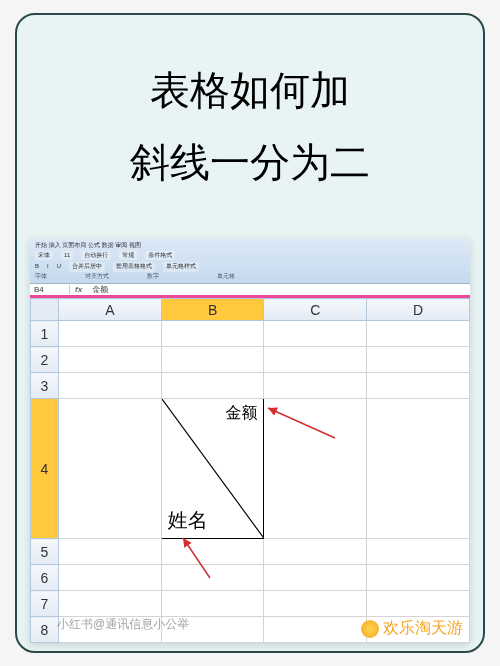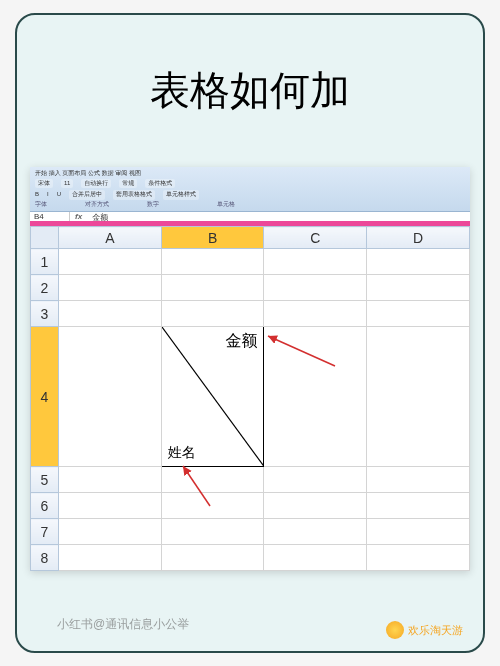--- a/index.html
+++ b/index.html
@@ -45,23 +45,23 @@
       color: #333;
       padding: 3px 5px;
       overflow: hidden;
       line-height: 1.2;
     }
     .ribbon-row { display: flex; gap: 8px; align-items: center; }
     .ribbon-item { background: rgba(255,255,255,0.3); padding: 1px 3px; border-radius: 2px; }
     .formula-bar {
       display: flex;
       height: 14px;
-      border-bottom: 5px solid #ec4899;
+      border-bottom: 3px solid #ec4899;
       font-size: 8px;
-      align-items: flex-start;
+      align-items: center;
     }
     .name-box {
       width: 40px;
       border-right: 1px solid #ccc;
       padding: 0 4px;
       color: #333;
     }
     .fx { padding: 0 5px; color: #666; font-style: italic; font-weight: bold; }
     .formula-val { padding: 0 5px; color: #333; }
     .grid {
@@ -109,56 +109,57 @@
     }
     .diag-top {
       position: absolute;
       top: 4px; right: 6px;
       font-size: 16px;
       color: #000;
     }
     .diag-bot {
       position: absolute;
       bottom: 4px; left: 6px;
-      font-size: 14px;
+      font-size: 20px;
       color: #000;
     }
     .arrow {
       position: absolute;
       pointer-events: none;
     }
     .watermark-left {
       position: absolute;
       bottom: 18px;
       left: 40px;
       font-size: 12px;
       color: rgba(100,100,100,0.6);
     }
     .watermark-right {
       position: absolute;
       bottom: 12px;
       right: 20px;
-      font-size: 11px;
+      font-size: 16px;
       color: #f5a623;
       display: flex;
       align-items: center;
       gap: 4px;
     }
     .wm-icon {
       width: 18px; height: 18px;
       background: radial-gradient(circle, #ffd54f, #f5a623);
       border-radius: 50%;
     }
   </style>
 </head>
 <body>
 
 <div class="card">
   <div class="title-area">
     <div class="title-line">表格如何加</div>
+    <div class="title-line">斜线一分为二</div>
   </div>
 
   <div class="excel-shot">
     <div class="ribbon">
       <div class="ribbon-row">
         <span>开始 插入 页面布局 公式 数据 审阅 视图</span>
       </div>
       <div class="ribbon-row" style="margin-top:2px;">
         <span class="ribbon-item">宋体</span>
         <span class="ribbon-item">11</span>

